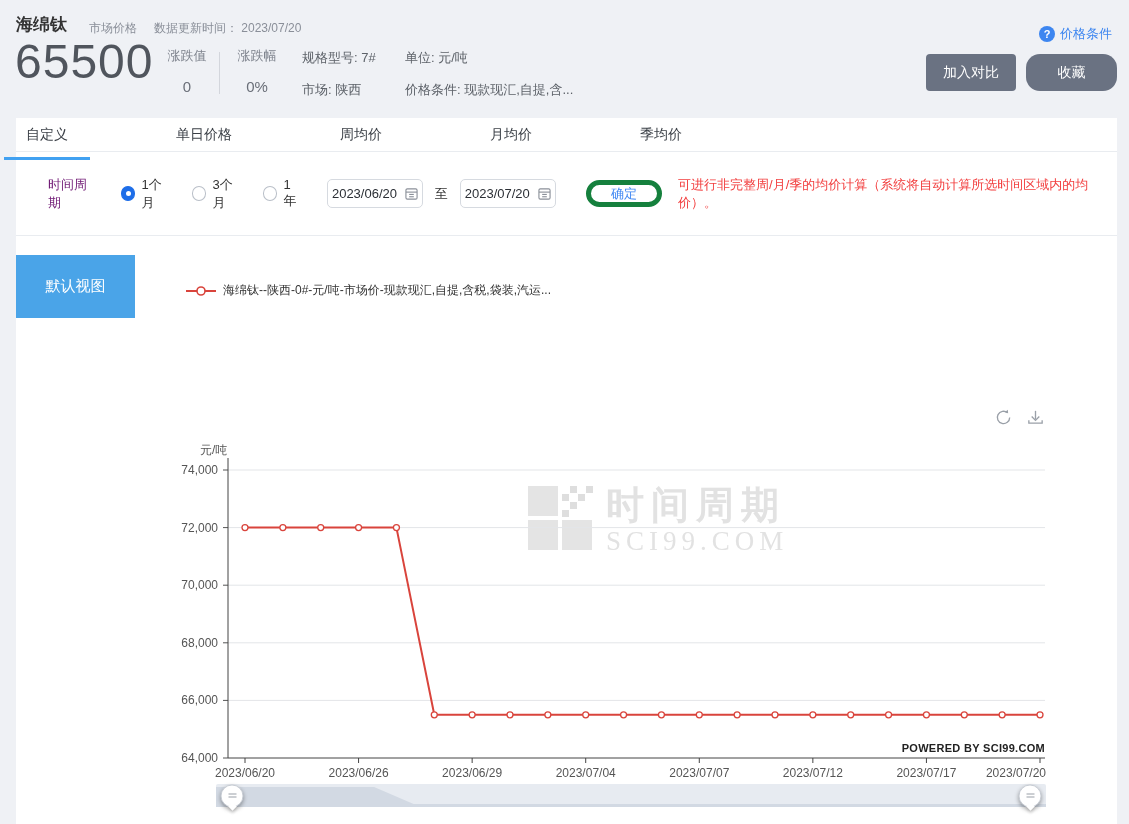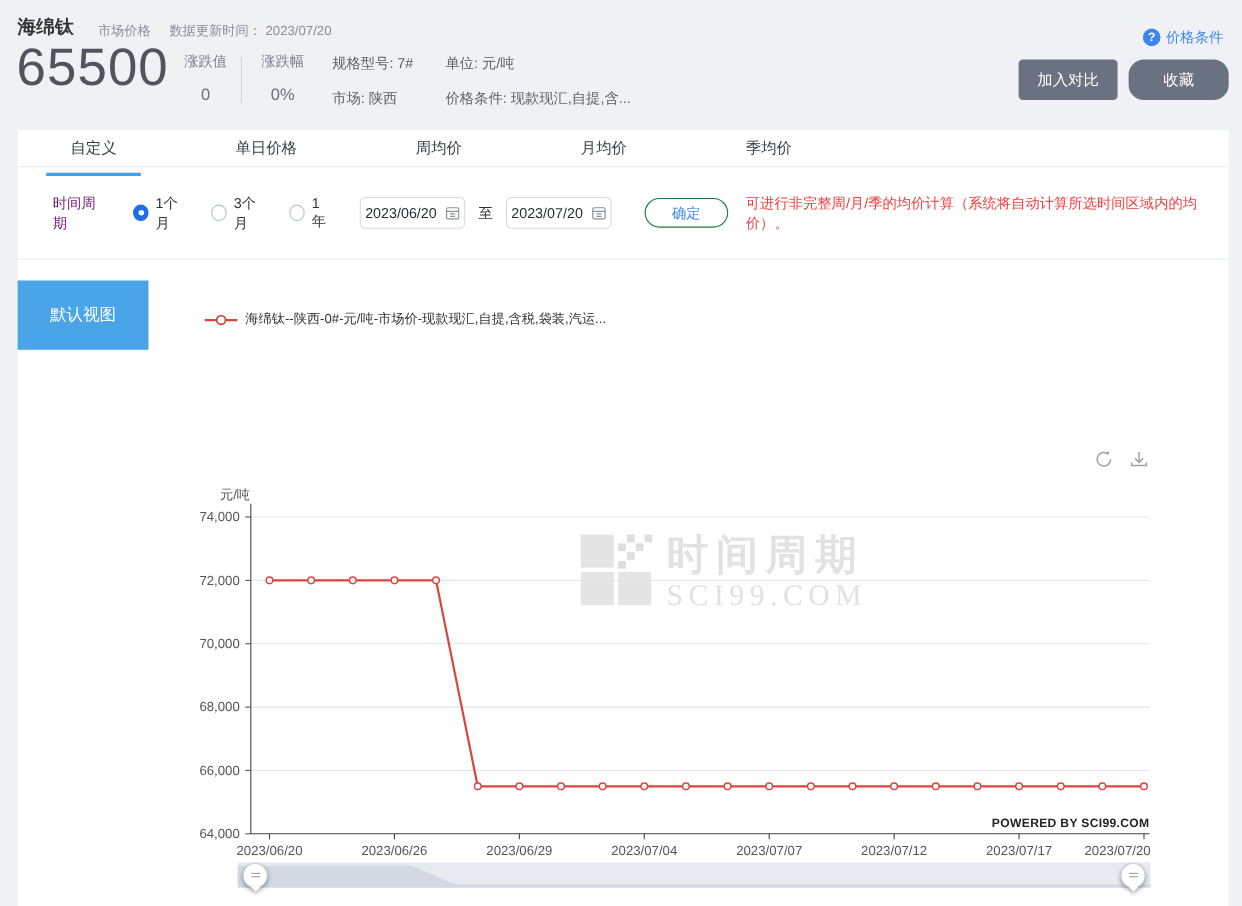--- a/index.html
+++ b/index.html
@@ -26,36 +26,36 @@
   .vline { position:absolute; left:219px; top:52px; height:42px; border-left:1px solid #d3d6dc; }
   .info-col { position:absolute; top:49px; font-size:13px; color:#5d6269; }
   .info-col div + div { margin-top:14px; }
   .hdr-btn { position:absolute; top:54px; height:37px; background:#6a7282; color:#fff; font-size:14px;
     border:none; border-radius:4px; cursor:pointer; font-family:inherit; }
 
   
   .panel { position:absolute; left:16px; top:118px; width:1101px; height:706px; background:#fff; }
 
   
-  .tabbar { position:relative; height:34px; border-bottom:1px solid #e9ecf0; display:flex; align-items:center; padding-left:38px; }
+  .tabbar { position:relative; height:34px; border-bottom:1px solid #e9ecf0; display:flex; align-items:center; }
   .tab { position:relative; height:50px; display:flex; align-items:center; padding:0 10px; margin-right:88px;
     font-size:14px; color:#3a3f46; cursor:pointer; }
   .tab.active::after { content:""; position:absolute; left:-12px; right:-12px; bottom:0; height:3px; background:#41a1f1; }
 
   
   .filterbar { height:84px; border-bottom:1px solid #e9ecf0; display:flex; align-items:center; padding-left:32px; }
   .f-label { font-size:13px; color:#701a75; margin-right:22px;font-family:Liberation Serif, serif; }
   .radio { display:flex; align-items:center; gap:6px; margin-right:18px; cursor:pointer; font-size:13px; color:#333; }
   .rdot { width:15px; height:15px; border-radius:50%; border:1px solid #b9bfc8; background:#fff; position:relative; }
   .radio.sel .rdot { border-color:#1e6ee8; background:#1e6ee8; }
   .radio.sel .rdot::after { content:""; position:absolute; left:4px; top:4px; width:5px; height:5px; border-radius:50%; background:#fff; }
   .dateinput { display:flex; align-items:center; justify-content:center; gap:8px; width:98px; height:29px;
     border:1px solid #d6dae0; border-radius:5px; font-size:13px; color:#2b2f35; background:#fff; cursor:pointer; margin-left:6px; }
   .to-label { margin:0 12px; font-size:13px; }
-  .confirm-btn { margin-left:30px; width:78px; height:27px; border:1px solid #15803d; border-radius:14px;
+  .confirm-btn { margin-left:30px; width:78px; height:27px; border:5px solid #15803d; border-radius:14px;
     background:#fff; color:#3f87f3; font-size:13px; cursor:pointer; font-family:inherit; }
   .f-note { margin-left:16px; font-size:13px; color:#f23d3d; }
 
   
   .default-view-btn { position:absolute; left:0; top:137px; width:119px; height:63px; background:#4aa4e8;
     color:#fff; font-size:15px; border:none; cursor:pointer; font-family:inherit; }
   .legend { position:absolute; left:170px; top:164px; display:flex; align-items:center; gap:7px; cursor:pointer; }
   .legend-txt { font-size:12px; color:#333; }
 
   

